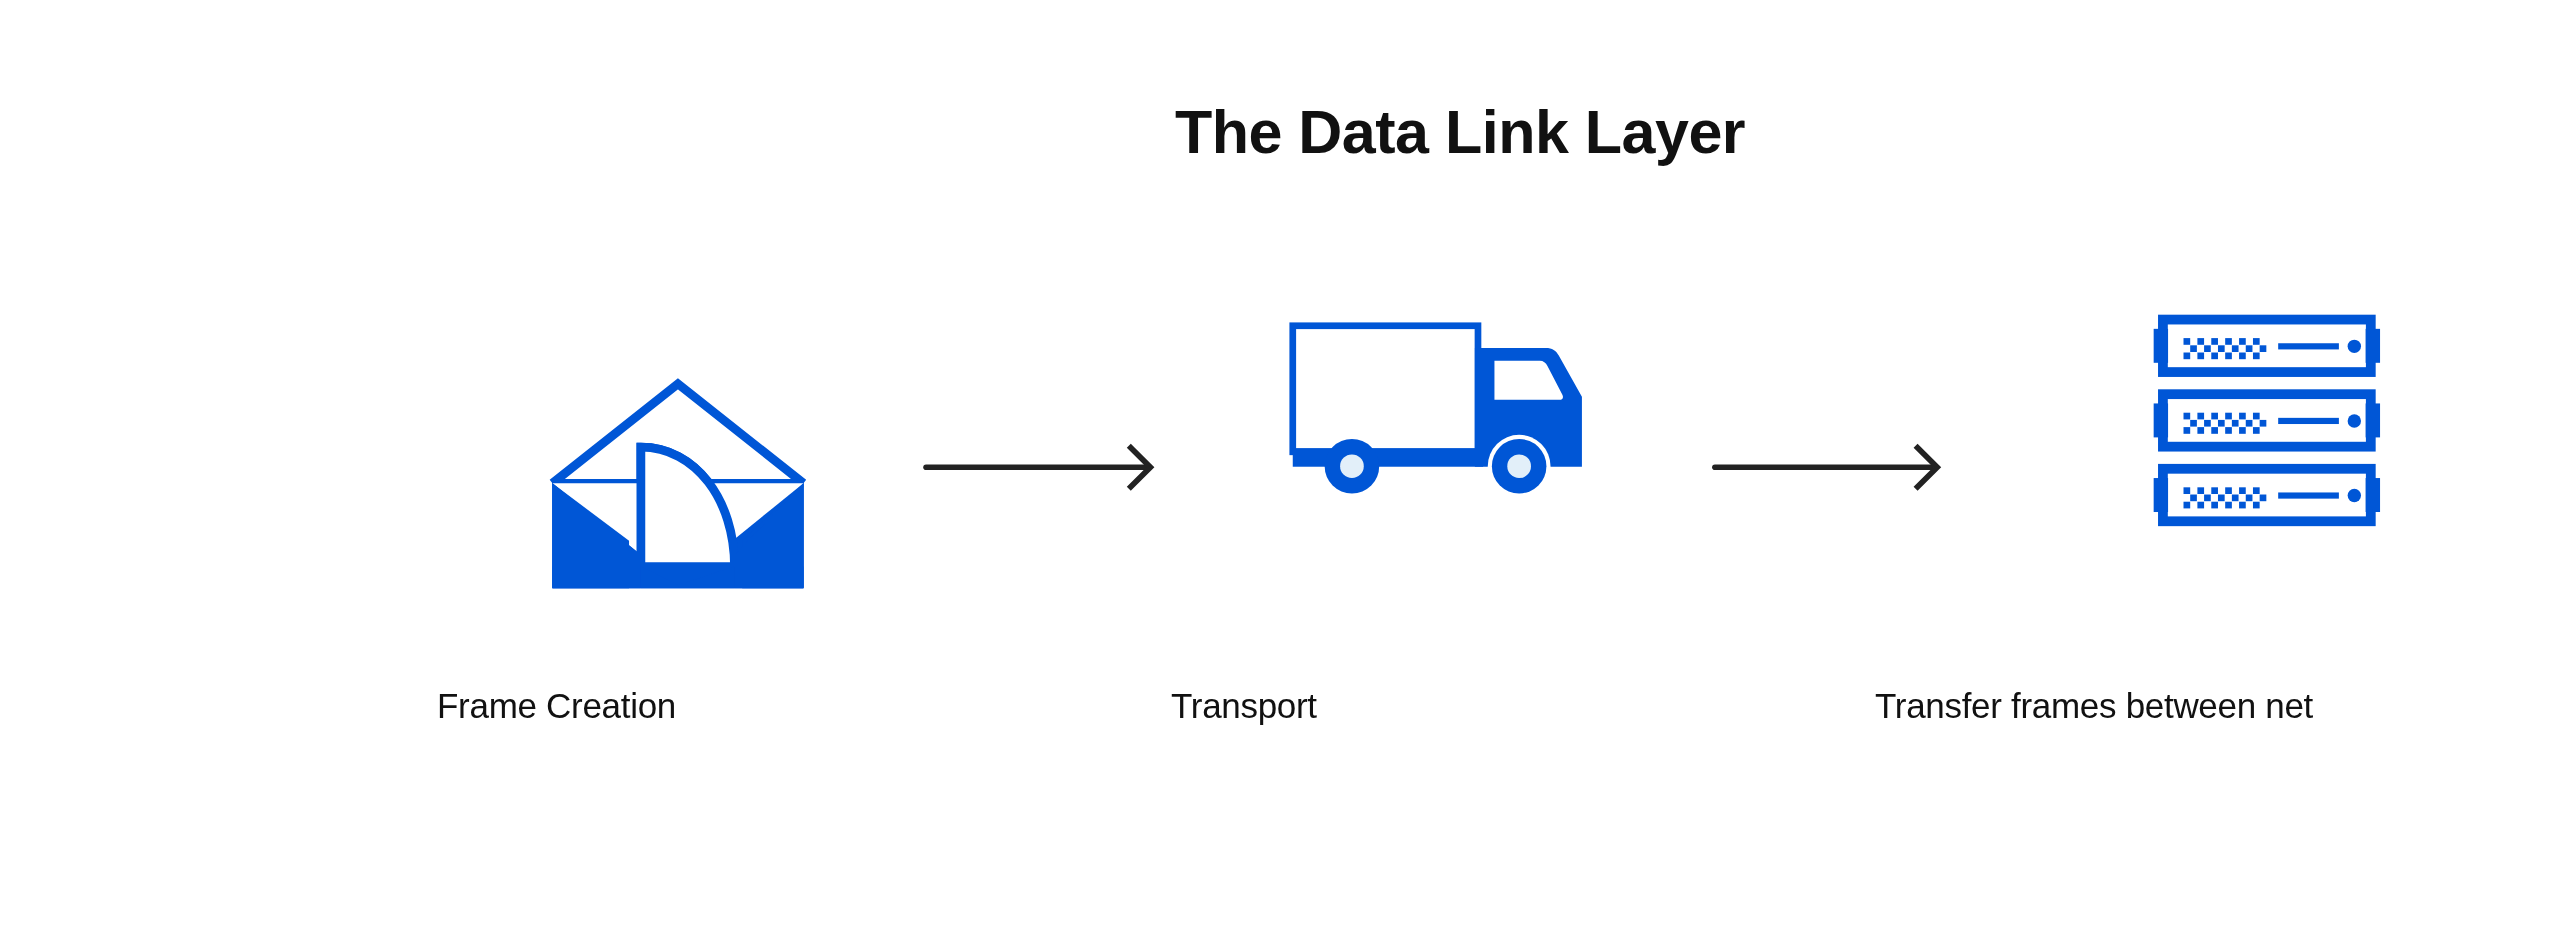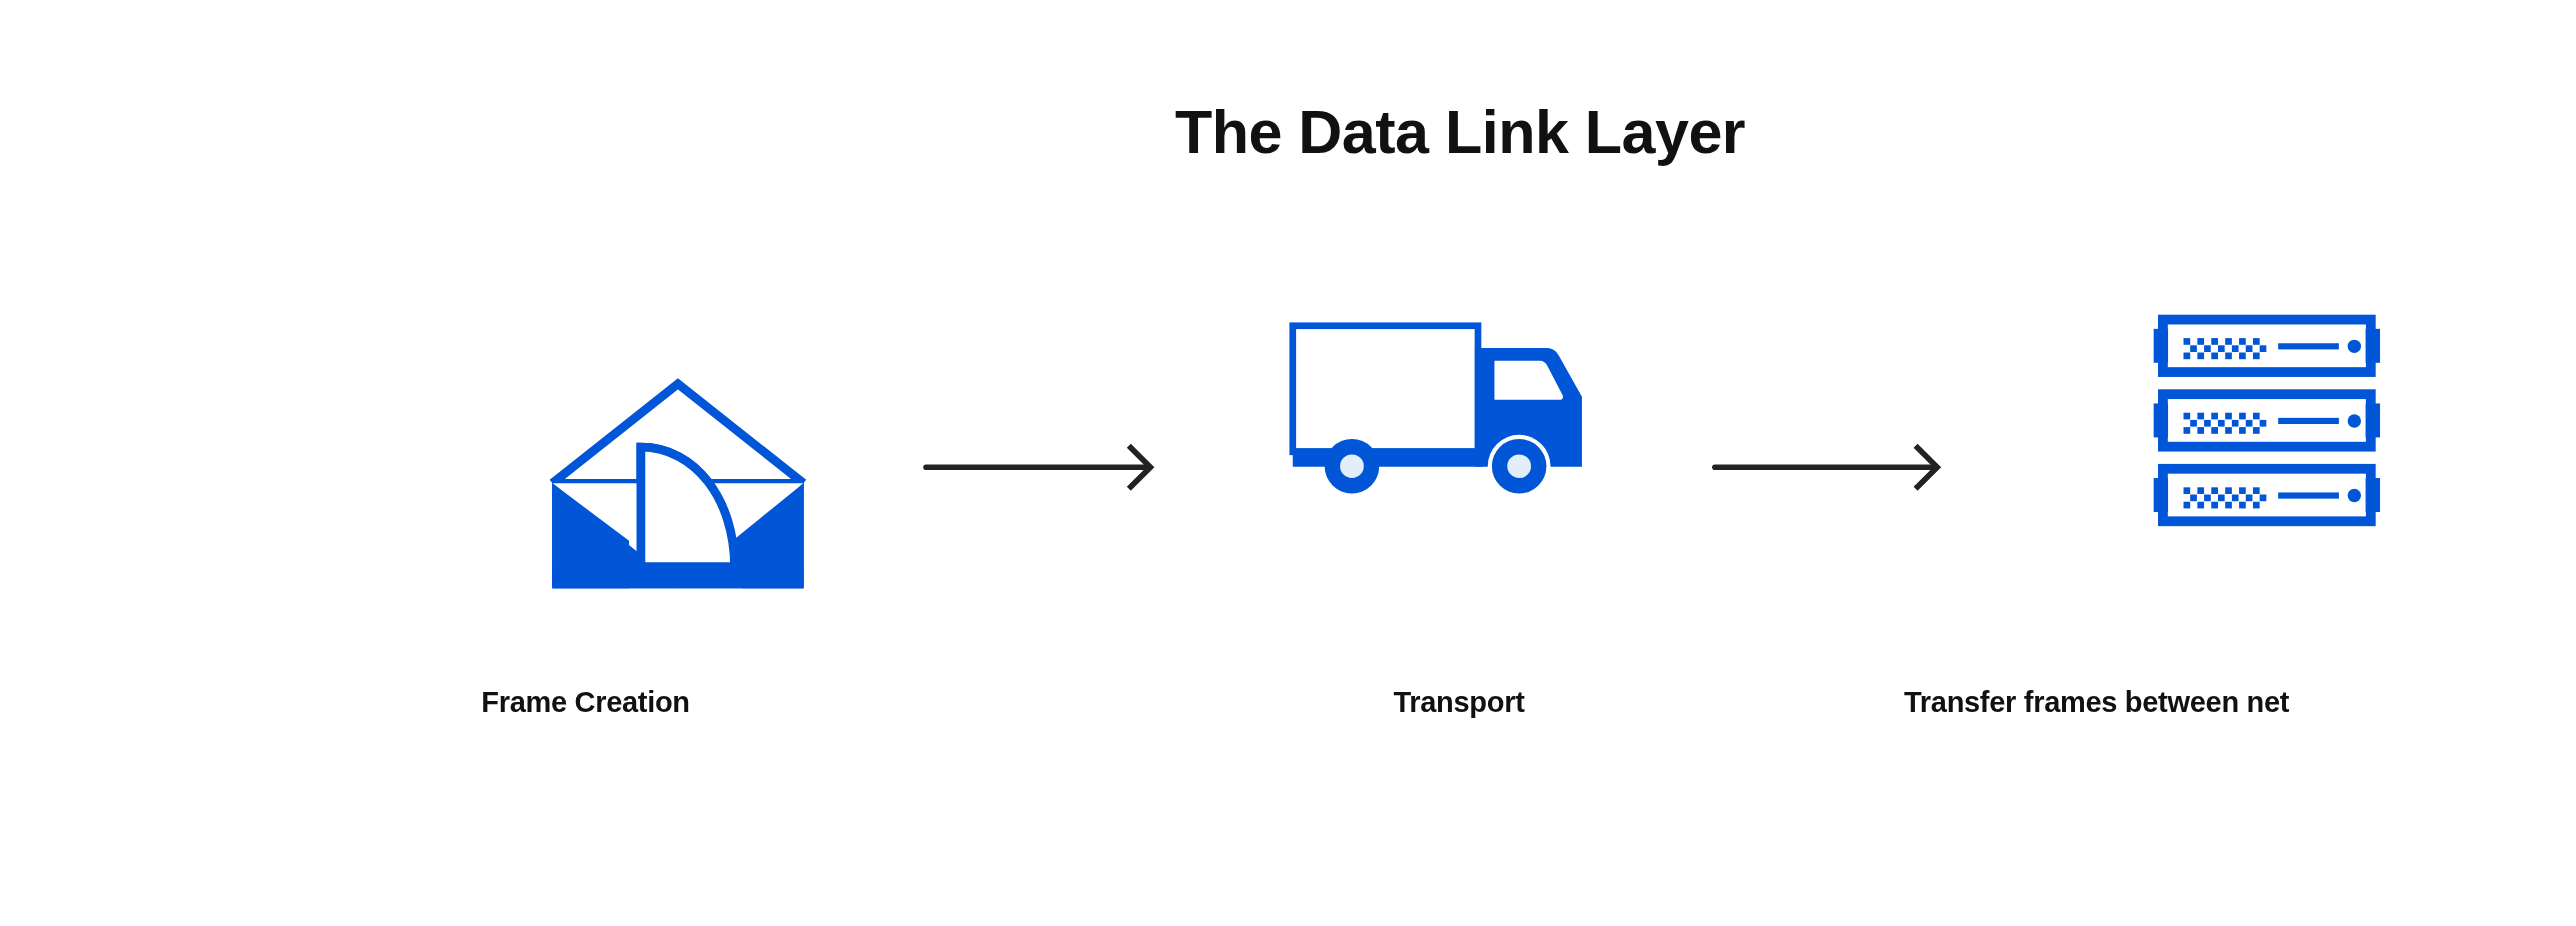--- a/index.html
+++ b/index.html
@@ -77,30 +77,29 @@
   .caption-row {
     position: absolute;
     top: 686px;
     left: 0;
     width: 2920px;
     height: 67px;
   }
   .caption {
     position: absolute;
     top: 0;
-    font-size: 29px;
-    font-weight: bold;
+    font-size: 35px;
+    font-weight: normal;
     color: #111111;
     line-height: 1.15;
     white-space: nowrap;
     letter-spacing: -0.3px;
-    margin-left: 29px;
   }
   #caption-frame-creation { left: 0;      width: 1113px; text-align: center; }
-  #caption-transport      { left: 1113px; width: 634px; text-align: center; }
+  #caption-transport      { left: 1171px; width: 634px; text-align: left; }
   #caption-network        { left: 1875px; width: 1044px; text-align: left;   }
 </style>
 </head>
 <body>
 
 <div id="diagram-root">
 
   <div class="diagram-title">The Data Link Layer</div>
 
   <div class="stage-row">

